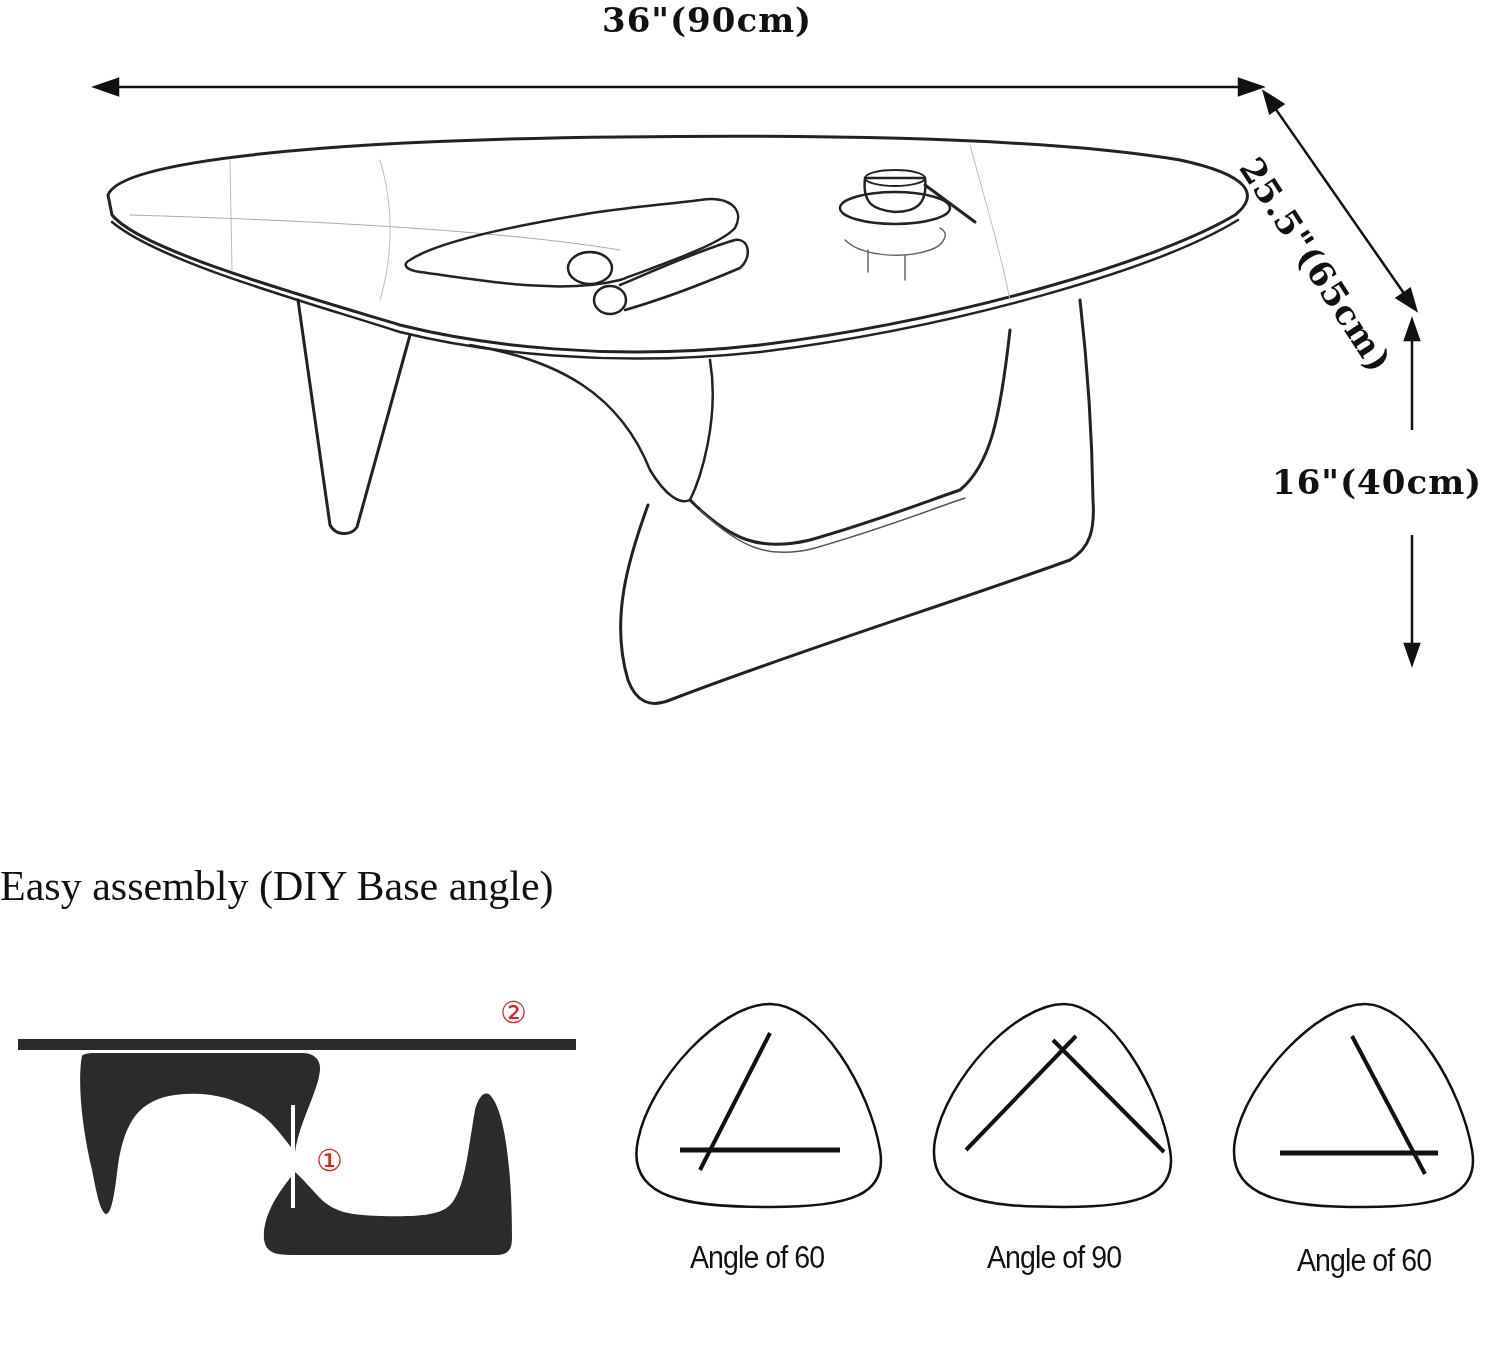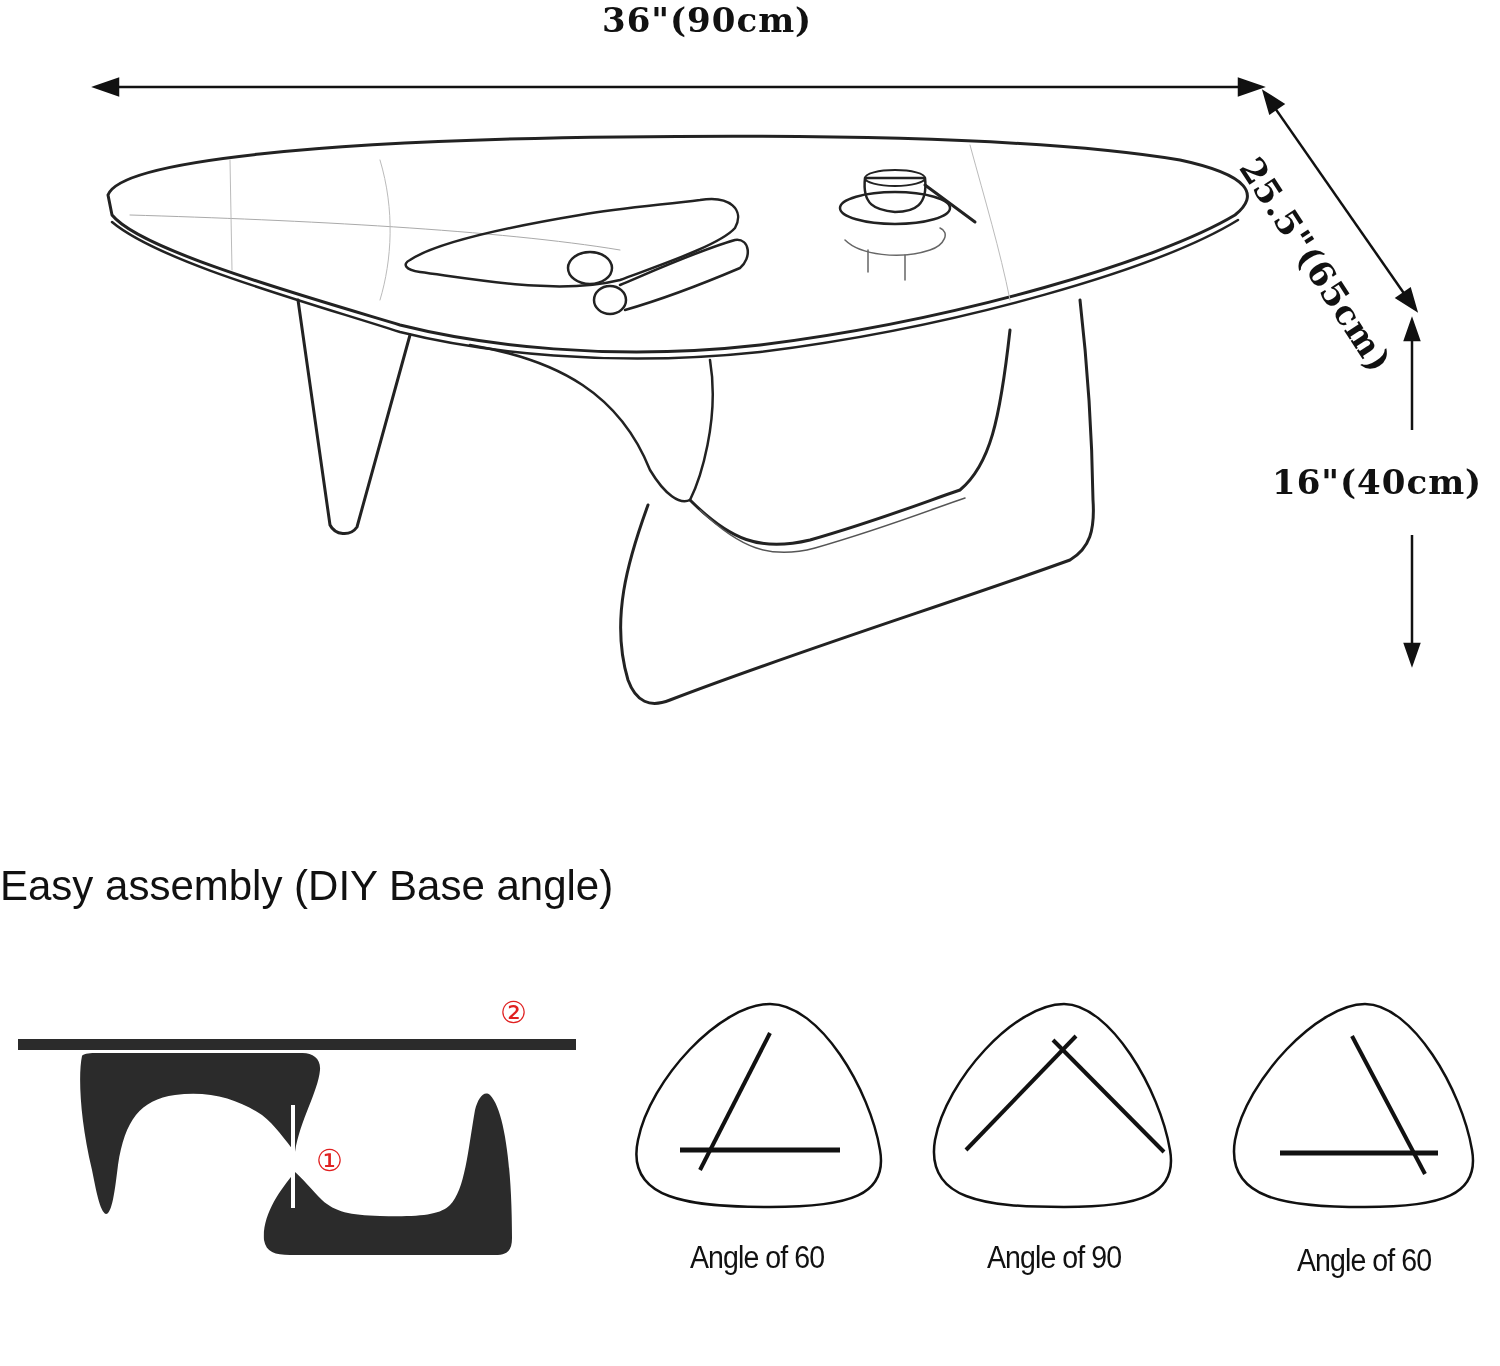--- a/index.html
+++ b/index.html
@@ -1,19 +1,19 @@
 <!DOCTYPE html>
 <html><head>
 <meta charset="utf-8">
 <style>
   html, body { margin: 0; padding: 0; background: #ffffff; }
   body { width: 1500px; height: 1366px; position: relative; overflow: hidden; font-family: "DejaVu Serif", serif; }
   .abs { position: absolute; }
   .dim-label { font-family: "DejaVu Serif", serif; font-weight: bold; color: #111; font-size: 34px; white-space: nowrap; letter-spacing: 1px; }
-  .heading { font-family: Liberation Sans, sans-serif; font-size: 42px; color: #111; white-space: nowrap; }
+  .heading { font-family: Liberation Serif, serif; font-size: 42px; color: #111; white-space: nowrap; }
   .angle-label { font-family: "Liberation Sans", sans-serif; font-size: 31px; color: #111; white-space: nowrap; letter-spacing: -1px; transform: scaleX(0.92); transform-origin: left center; }
   .marker { font-family: "DejaVu Sans", sans-serif; color: #e02020; font-size: 30px; }
   svg { position: absolute; left: 0; top: 0; }
 </style>
 </head>
 <body>
 
 <svg width="1500" height="760" viewBox="0 0 1500 760">
   <g fill="none" stroke="#222" stroke-linecap="round" stroke-linejoin="round">
 

